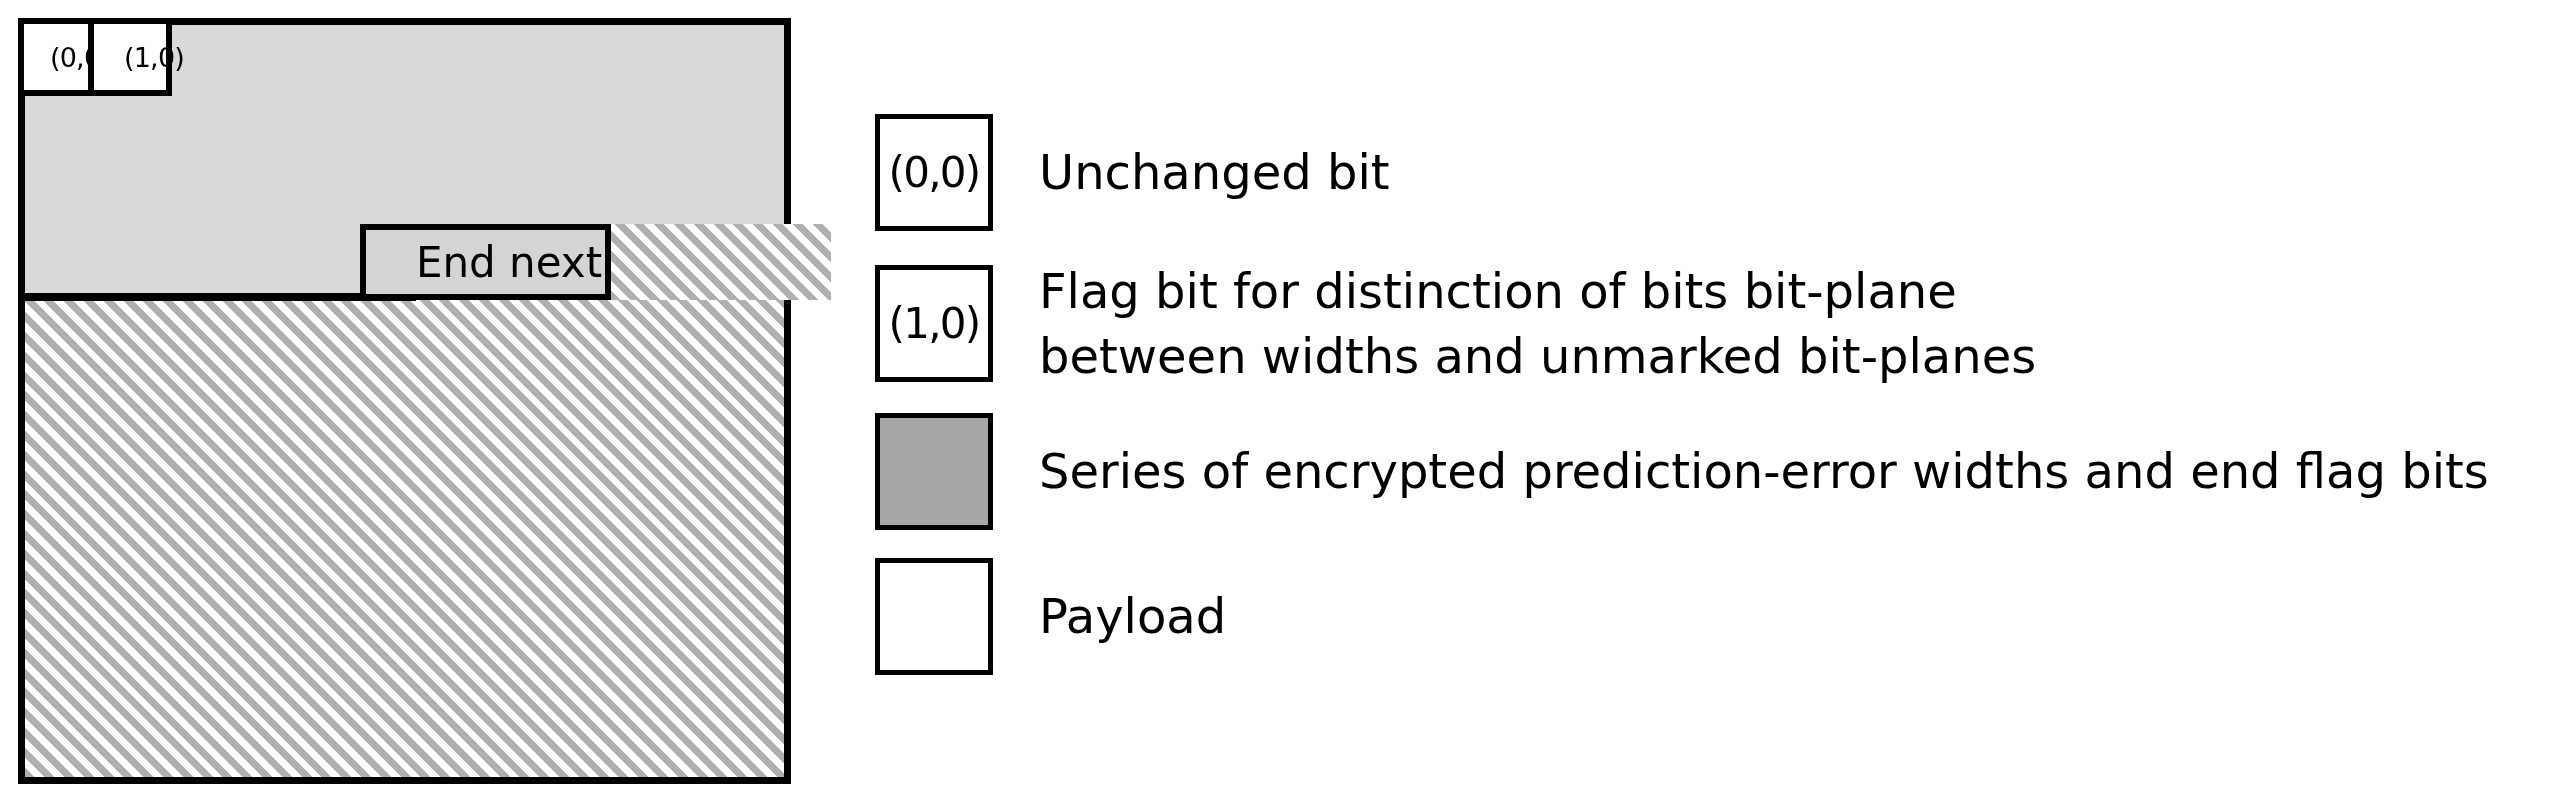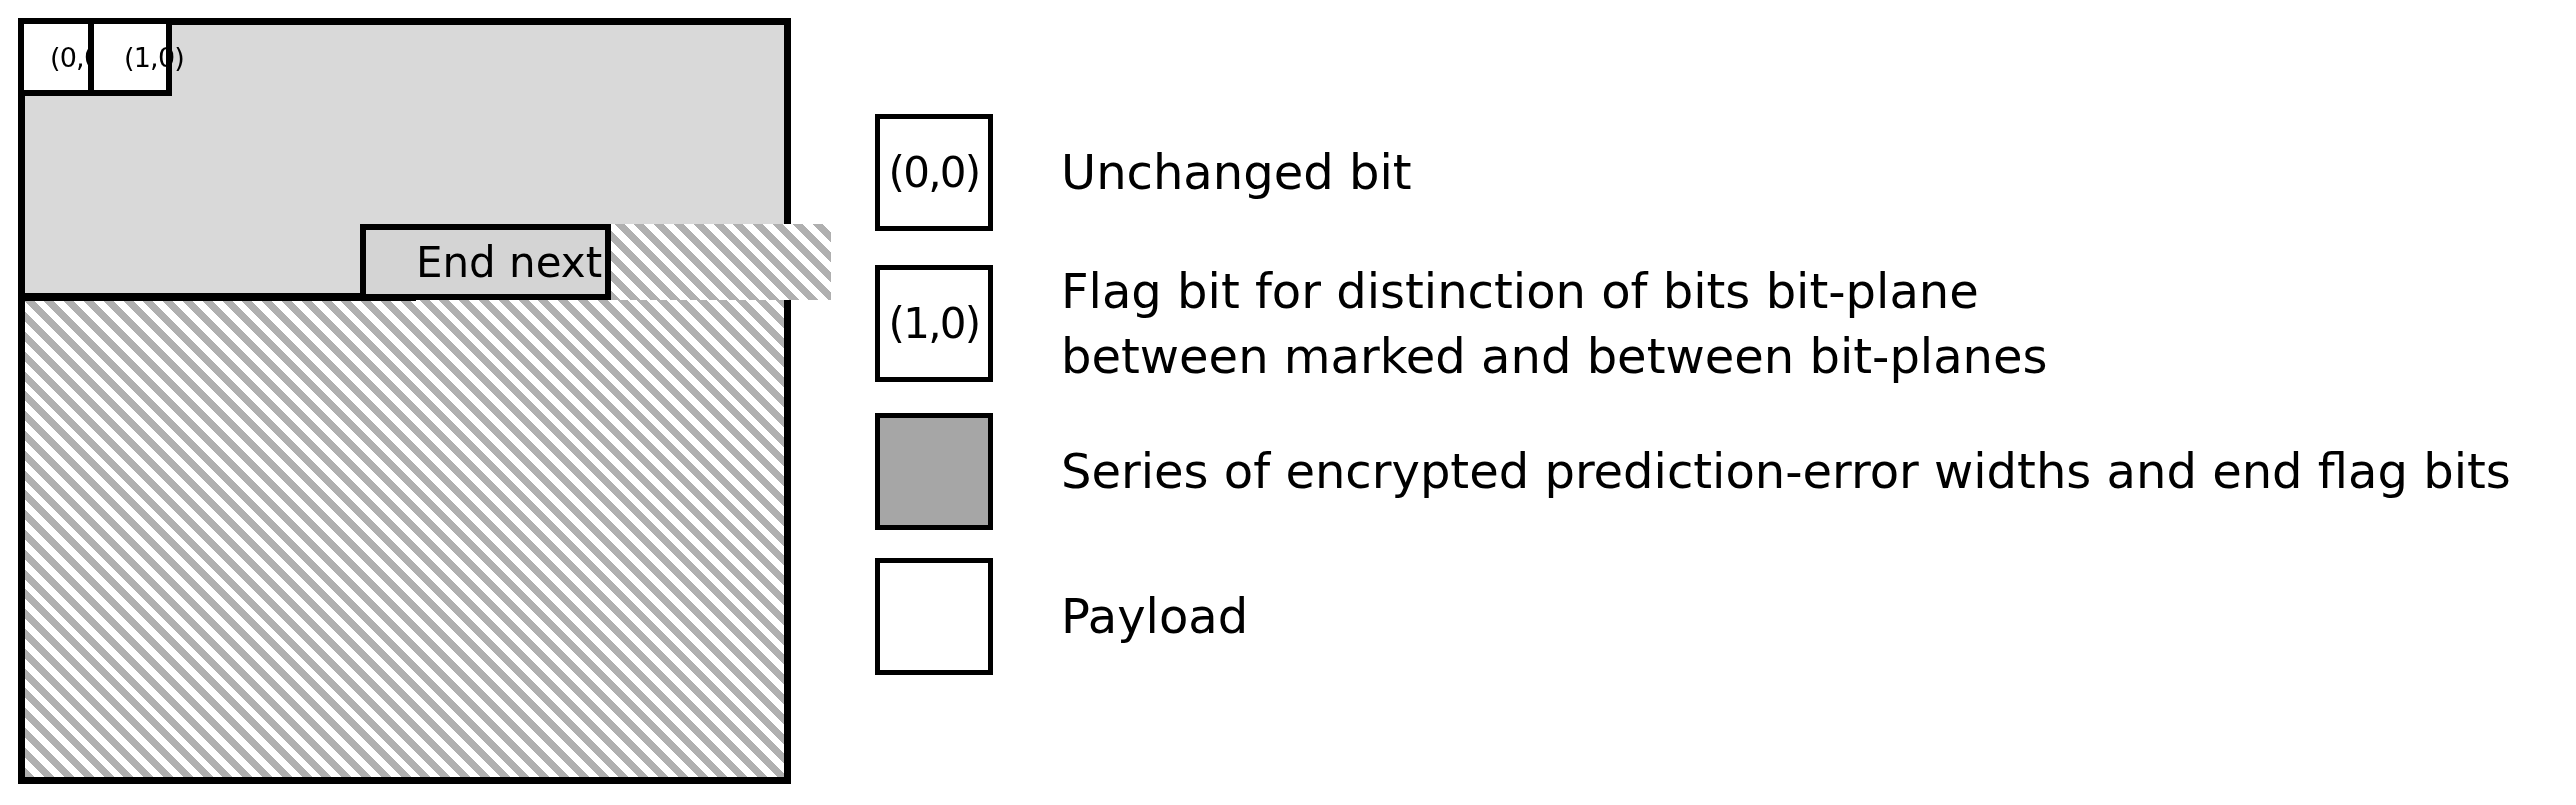--- a/index.html
+++ b/index.html
@@ -75,21 +75,21 @@
     border: 5.8px solid var(--border_black);
     box-sizing: border-box;
     background: #ffffff;
     flex: 0 0 auto;
     display: flex; align-items: center; justify-content: center;
     font-size: 42px;
     letter-spacing: -1.7px;
   }
   .swatch.gray  { background: var(--series_gray); }
   .legend-label {
-    margin-left: 68px;
+    margin-left: 46px;
     font-size: 48px;
     line-height: 1.35;
     white-space: nowrap;
   }
   .row-1 { top: 114px; }
   .row-2 { top: 265px; }
   .row-3 { top: 413px; }
   .row-4 { top: 558px; }
 </style>
 </head>
@@ -119,21 +119,21 @@
   </div>
   <div class="legend-label">Unchanged bit</div>
 </div>
 
 <div class="abs legend-row row-2">
   <div class="swatch">
     <span>(1,0)</span>
   </div>
   <div class="legend-label">
     <div>Flag bit for distinction of bits bit-plane</div>
-    <div>between marked and between bit-planes</div>
+    <div>between widths and unmarked bit-planes</div>
   </div>
 </div>
 
 <div class="abs legend-row row-3">
   <div class="swatch gray"></div>
   <div class="legend-label">Series of encrypted prediction-error widths and end flag bits</div>
 </div>
 
 <div class="abs legend-row row-4">
   <div class="swatch hatch"></div>

